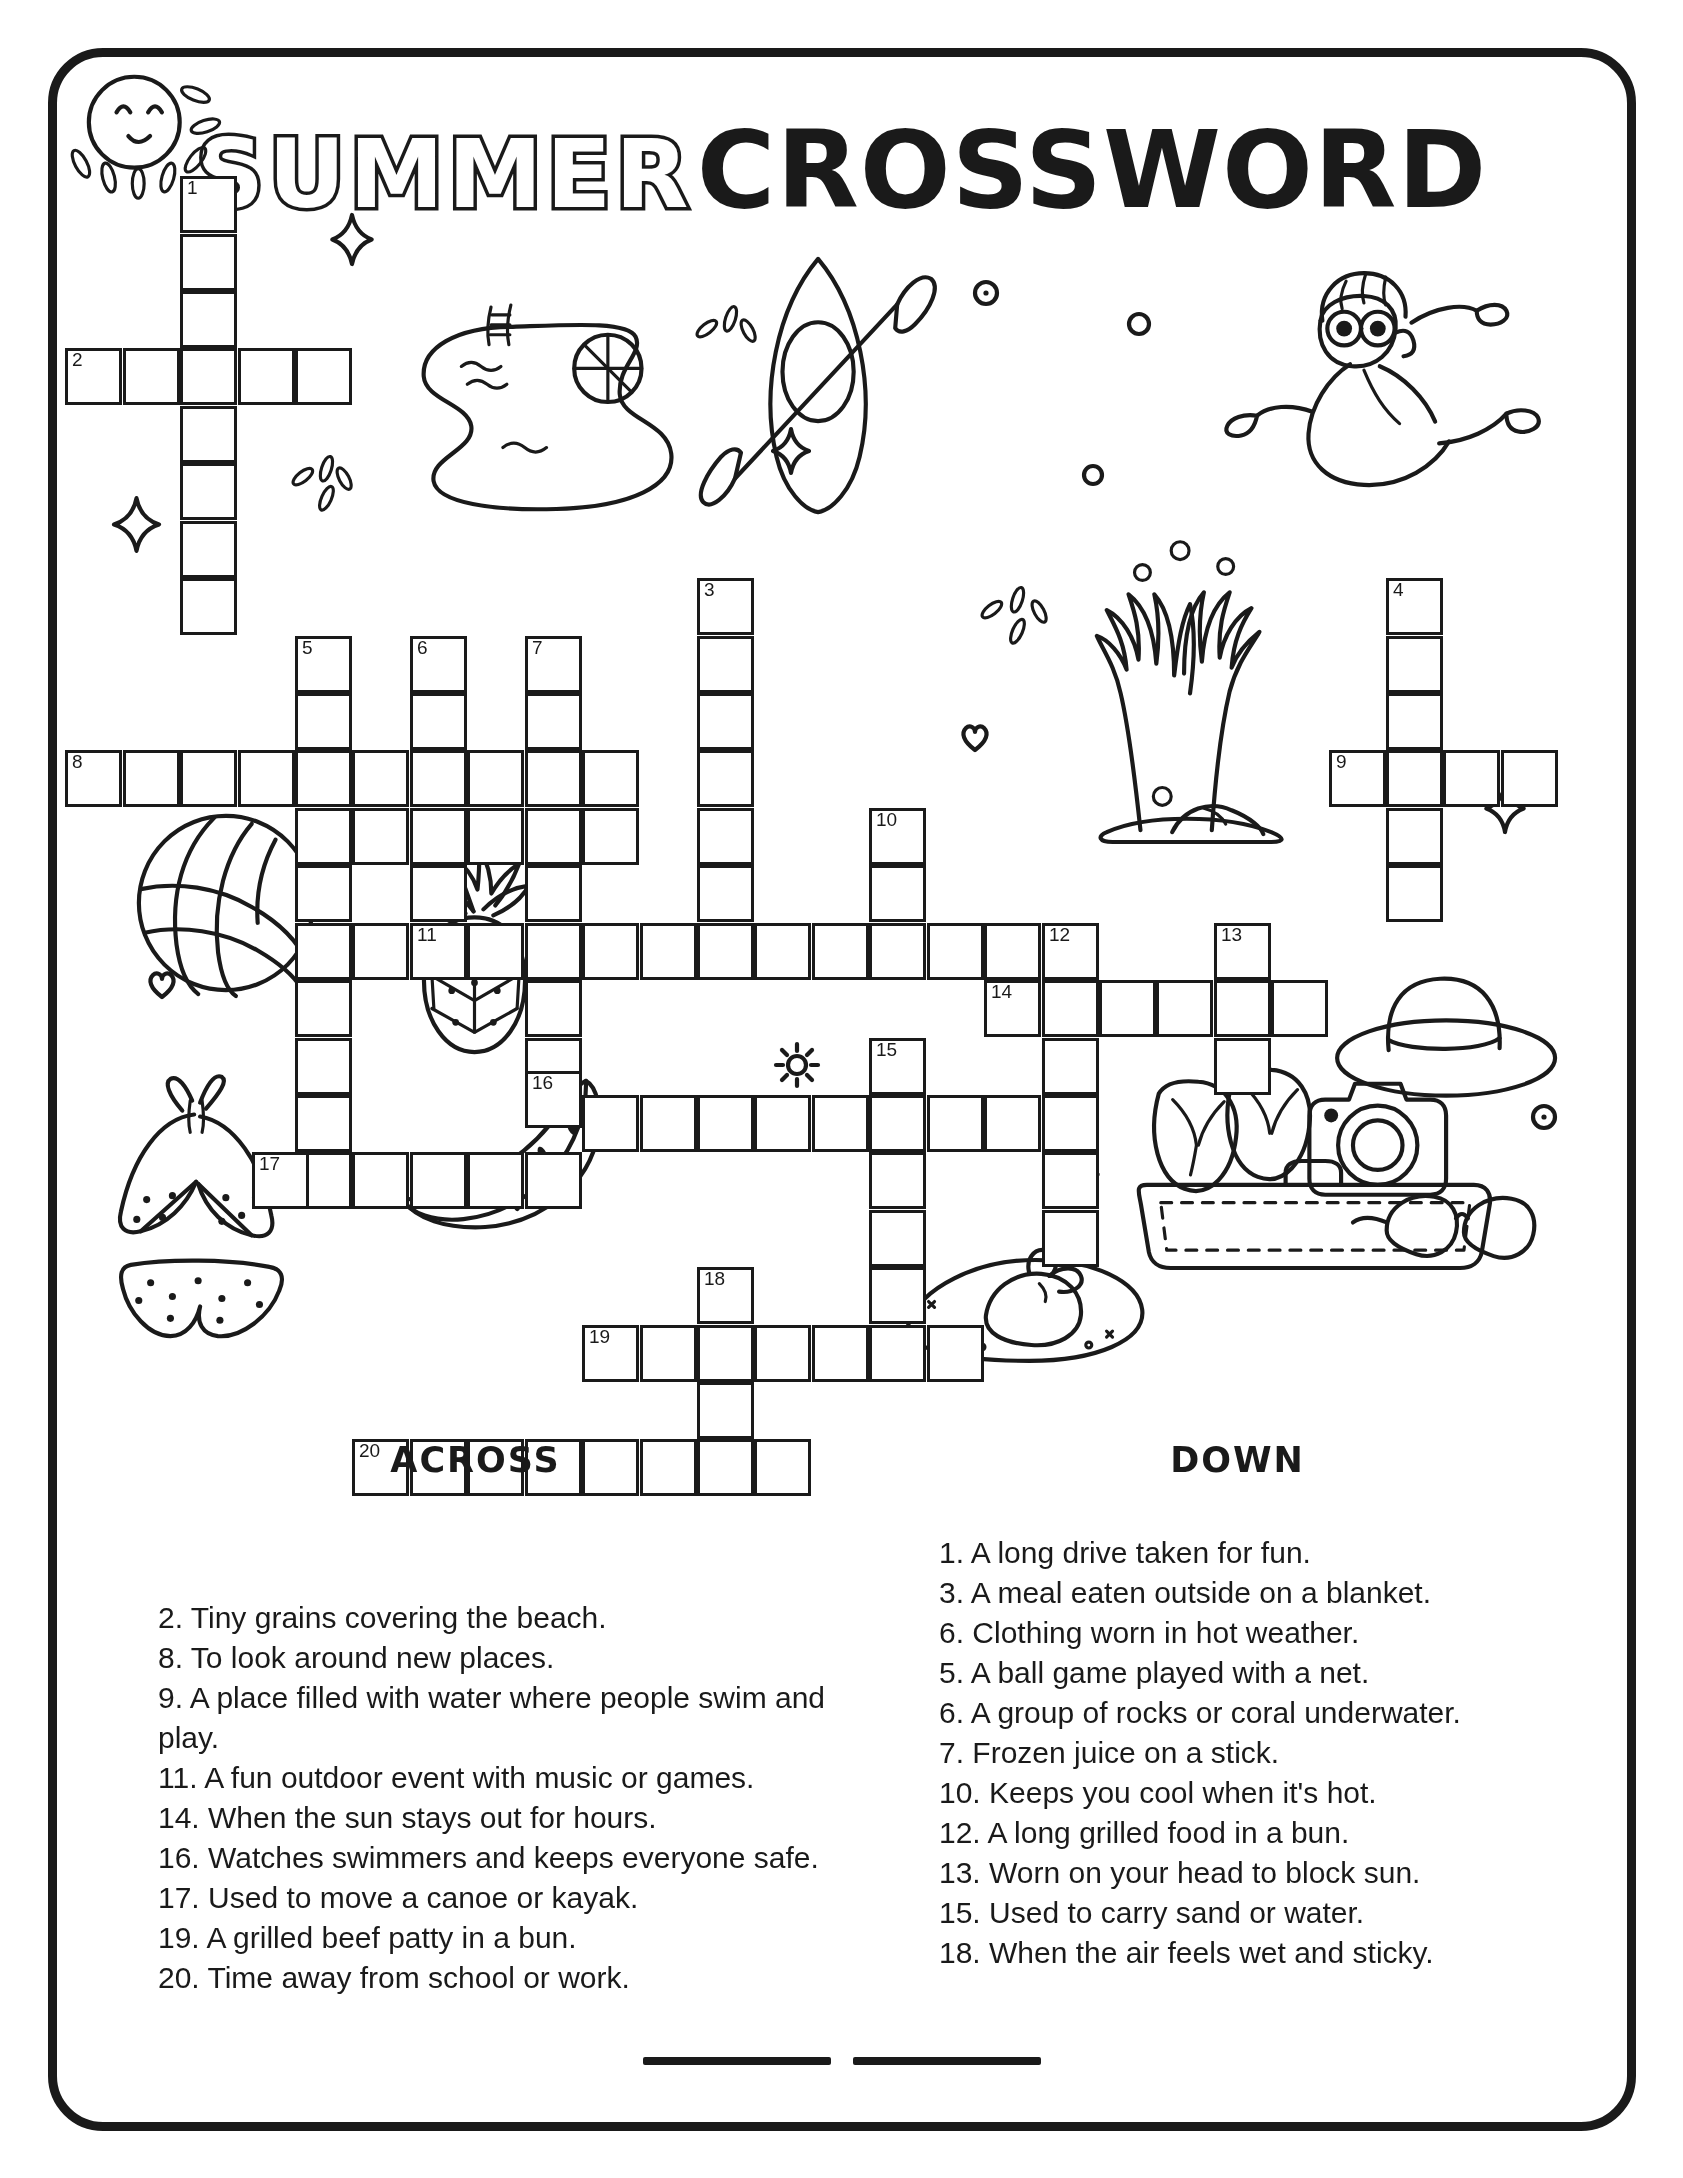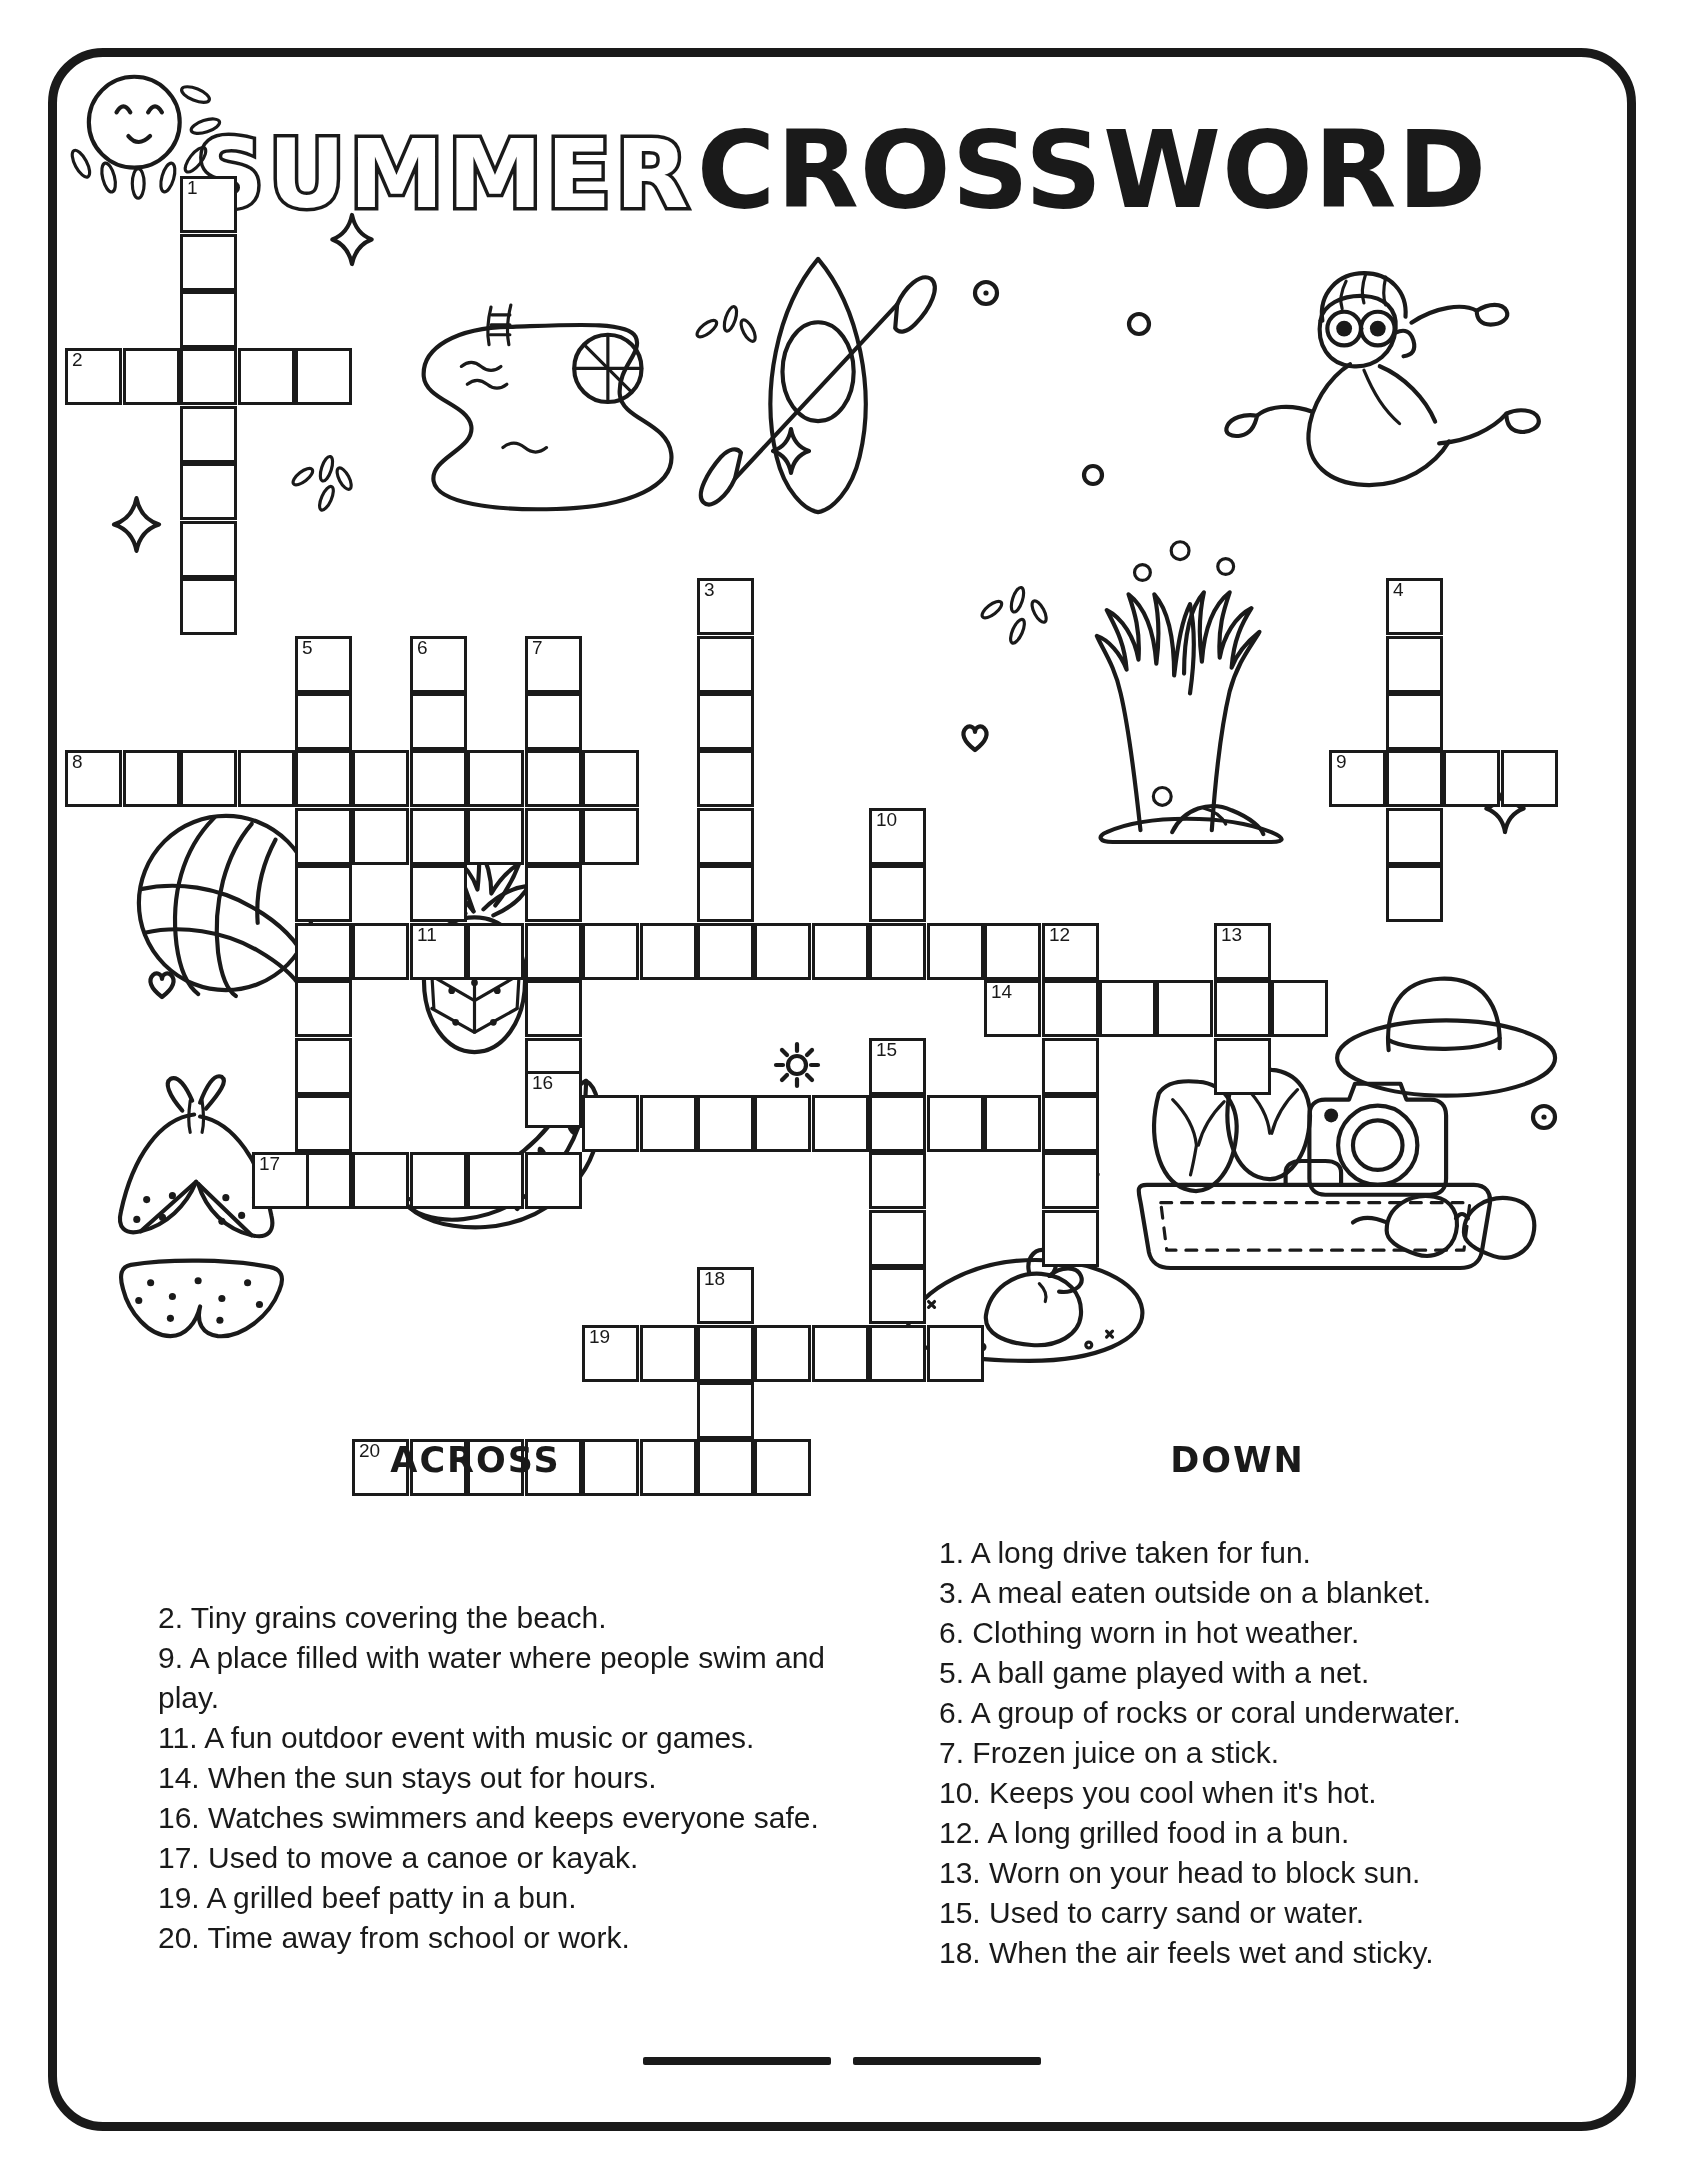--- a/index.html
+++ b/index.html
@@ -634,20 +634,21 @@
       <div class="cell" style="left: 352px; top: 923px;"></div>
       <div class="cell" style="left: 927px; top: 923px;"></div>
       <div class="cell" style="left: 984px; top: 923px;"></div>
     </div>
 
   <div class="clue-head" id="across-head">ACROSS</div>
   <div class="clue-head" id="down-head">DOWN</div>
 
   <div class="clue-list" id="across-list">
       <div class="clue">2. Tiny grains covering the beach.</div>
+      <div class="clue">8. To look around new places.</div>
       <div class="clue">9. A place filled with water where people swim and play.</div>
       <div class="clue">11. A fun outdoor event with music or games.</div>
       <div class="clue">14. When the sun stays out for hours.</div>
       <div class="clue">16. Watches swimmers and keeps everyone safe.</div>
       <div class="clue">17. Used to move a canoe or kayak.</div>
       <div class="clue">19. A grilled beef patty in a bun.</div>
       <div class="clue">20. Time away from school or work.</div>
     </div>
   <div class="clue-list" id="down-list">
       <div class="clue">1. A long drive taken for fun.</div>

